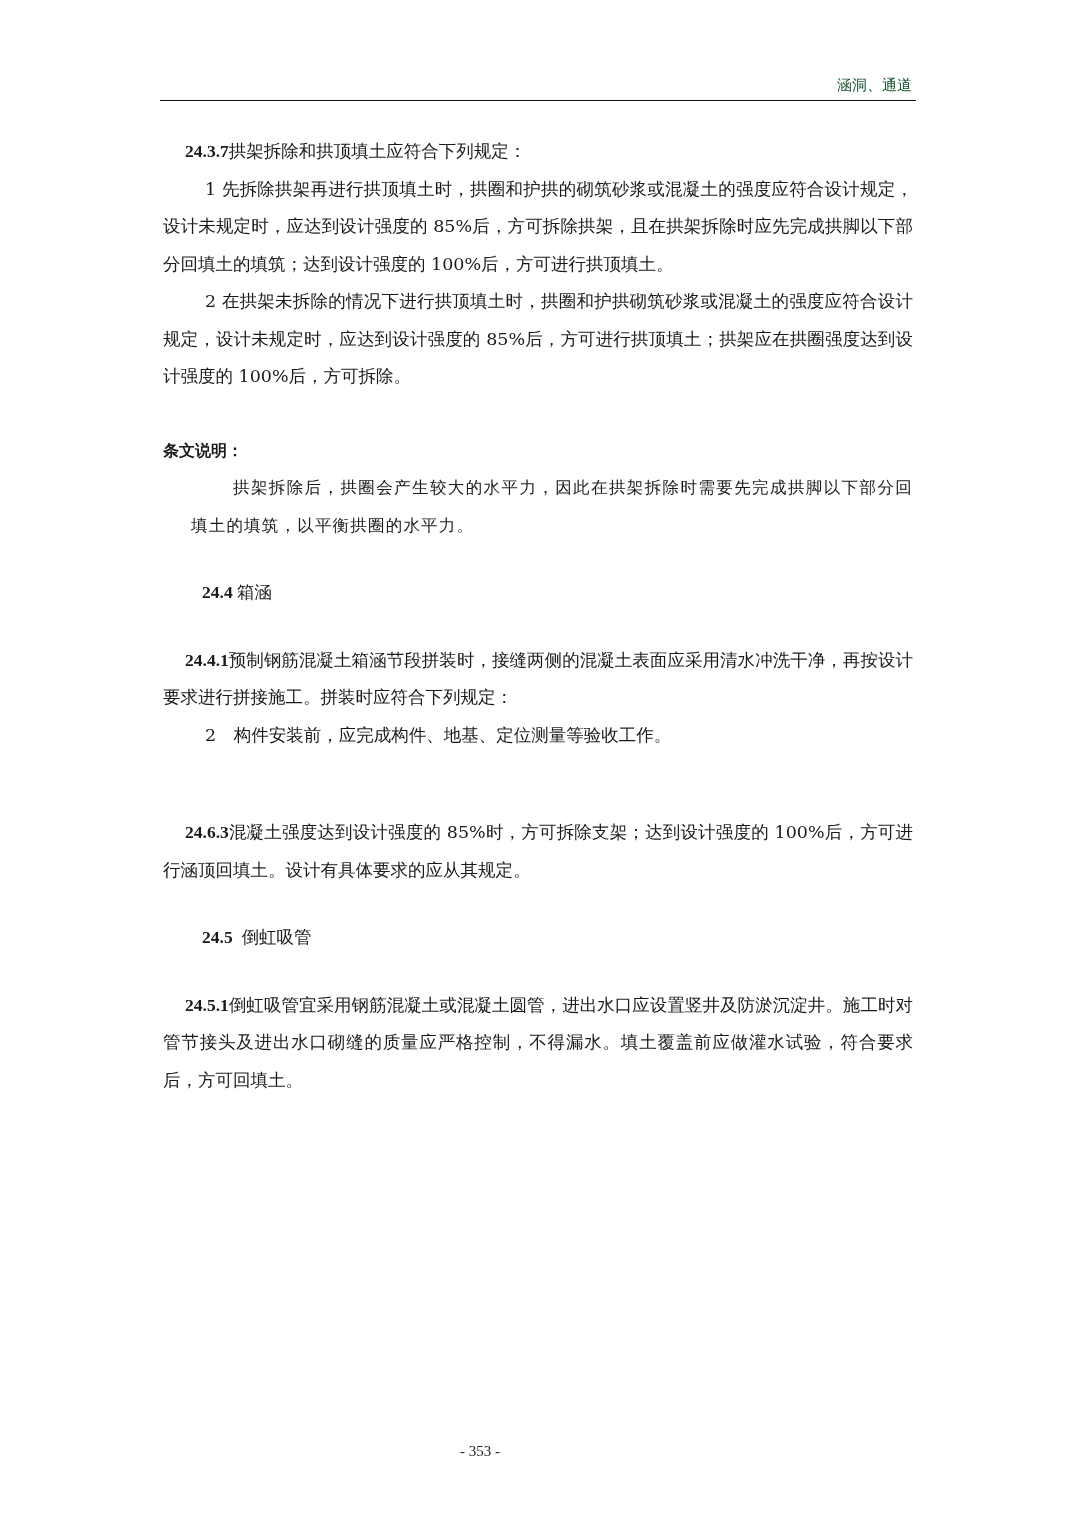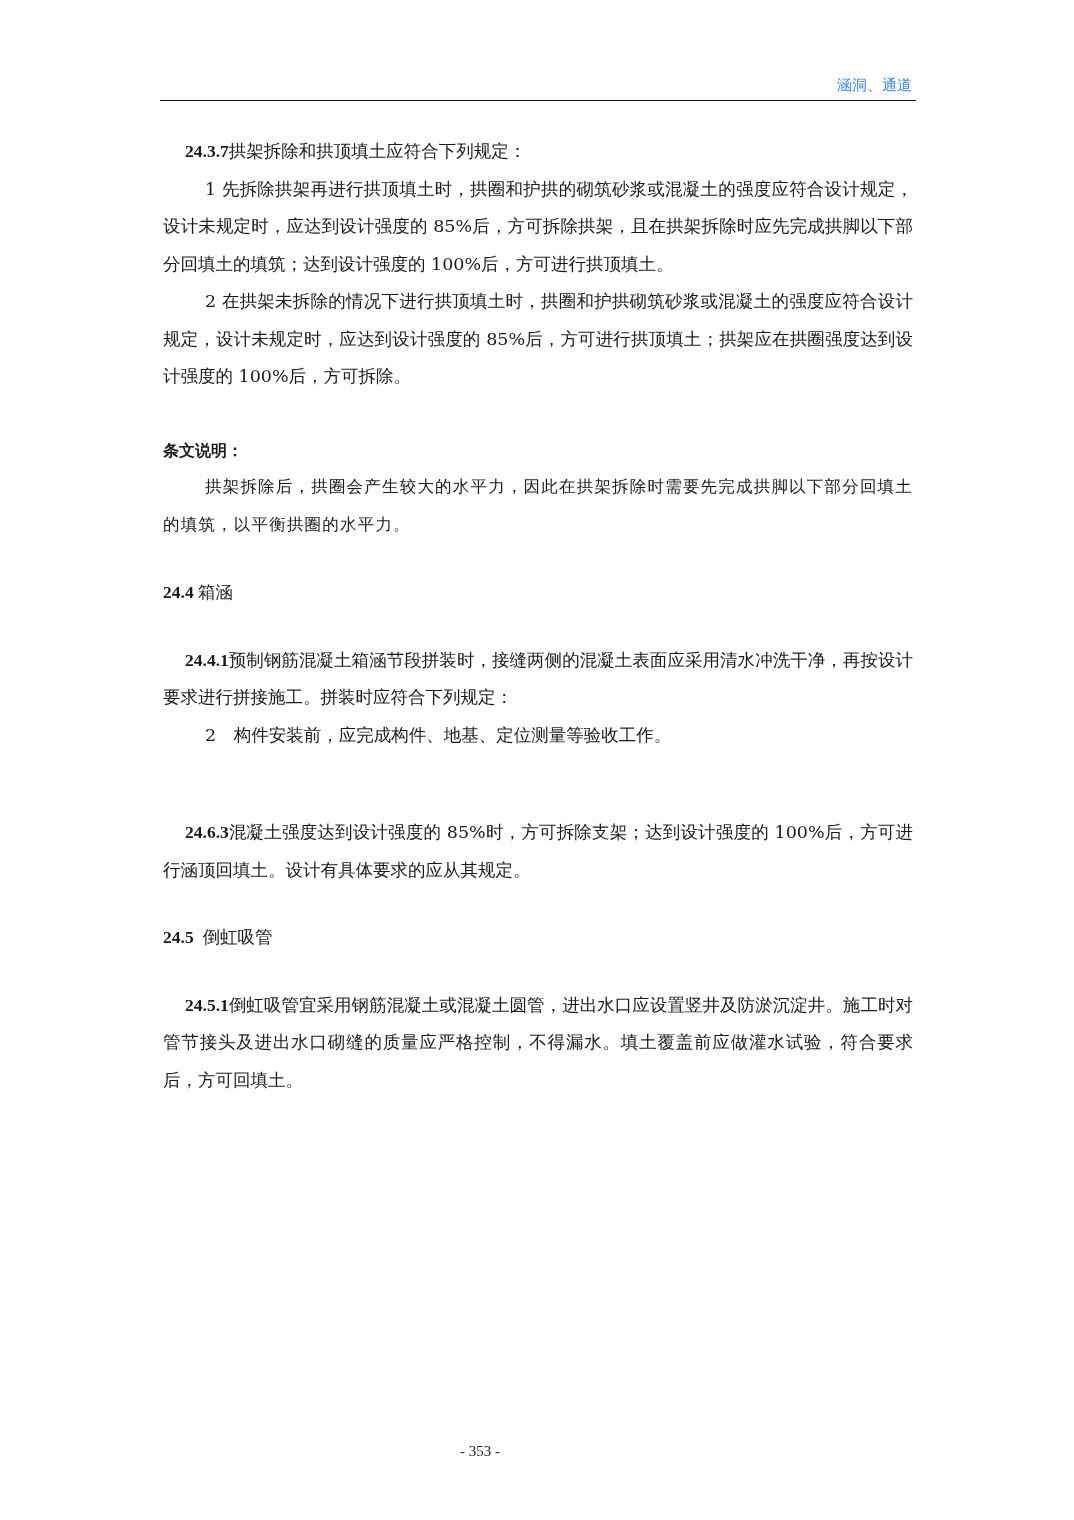--- a/index.html
+++ b/index.html
@@ -3,38 +3,38 @@
 <meta charset="utf-8">
 <style>
   html, body { margin: 0; padding: 0; background: #ffffff; }
   body {
     width: 1074px; height: 1520px; position: relative; overflow: hidden;
     font-family: "DejaVu Serif", "Liberation Serif", serif;
     color: #1a1a1a;
   }
   .header-title {
     position: absolute; top: 76px; right: 162px;
-    font-size: 15px; color: #3b82f6;
+    font-size: 15px; color: #14532d;
   }
   .header-rule {
     position: absolute; top: 100px; left: 160px; width: 756px;
     height: 0; border-top: 1.5px solid #111;
   }
   .content {
     position: absolute; left: 163px; top: 133px; width: 750px;
     font-size: 17.5px; line-height: 37.5px;
   }
   p { margin: 0; text-align: justify; text-justify: inter-character; }
   .indent { text-indent: 22px; }
   .indent2 { text-indent: 42px; }
   .num { font-family: "Liberation Serif", serif; font-weight: bold; margin-right: 0; }
-  .sec-title { font-weight: bold; font-family: "Liberation Serif", serif; }
+  .sec-title { font-weight: bold; font-family: "Liberation Serif", serif; margin-left: 39px; }
   .sec-title .zh { font-family: "DejaVu Sans", sans-serif; font-weight: normal; }
   .explain-label { font-weight: bold; font-family: "DejaVu Sans", sans-serif; font-size: 16px; }
-  .explain { font-family: Liberation Mono, monospace; font-size: 16.5px; letter-spacing: 1.2px; }
+  .explain { font-family: Liberation Serif, serif; font-size: 16.5px; letter-spacing: 1.2px; margin-left: 28px; }
   .gap-m { height: 30px; }
   .gap-l { height: 36px; }
   .page-num {
     position: absolute; top: 1443px; left: 0; width: 960px; text-align: center;
     font-size: 15px; font-family: "Liberation Serif", serif; color: #222;
   }
 </style>
 </head>
 <body>
 

